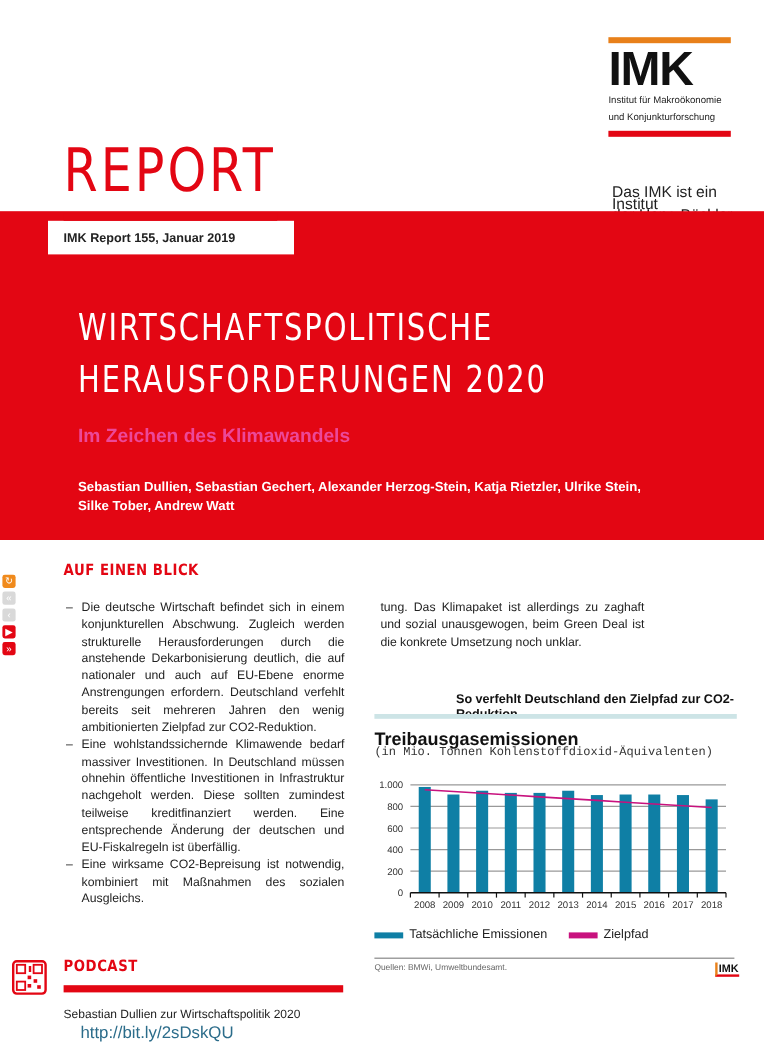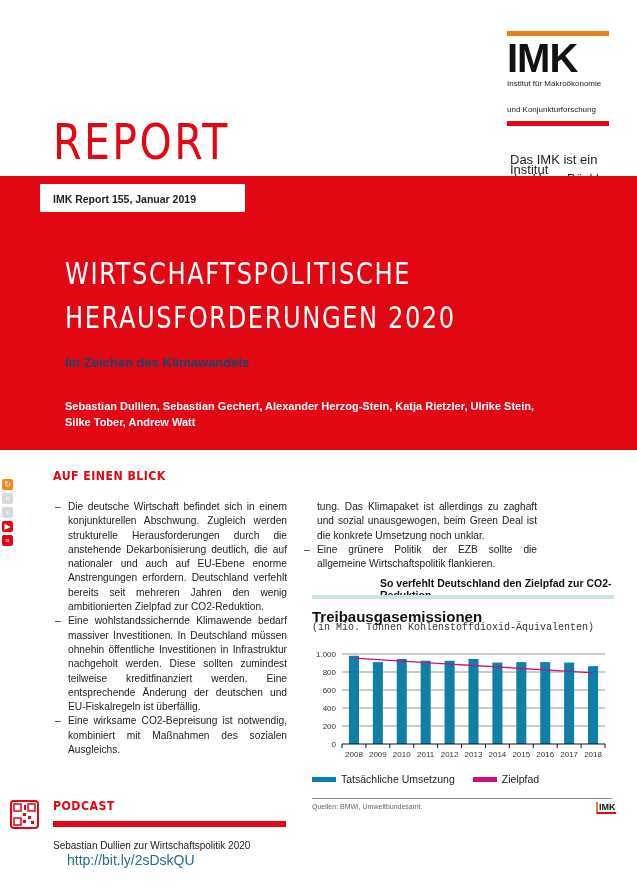--- a/index.html
+++ b/index.html
@@ -13,21 +13,21 @@
   #logo .bar-bottom{height:5px;background:#e30613;margin-top:6px;}
   #hb{left:510px;top:155px;font-size:13px;line-height:9.5px;color:#222;}
   
   #report{left:53px;top:116px;font-family:"DejaVu Sans",sans-serif;font-size:50px;line-height:52px;color:#e30613;letter-spacing:3px;transform:scaleX(0.82);transform-origin:left top;font-weight:normal;}
   #report-underline{left:53px;top:178px;width:178px;height:6px;background:#e30613;}
   
   #band{left:0;top:176px;width:637px;height:274px;background:#e30613;}
   #issue-box{left:40px;top:184px;width:205px;height:28px;background:#fff;}
   #issue{left:53px;top:193px;font-size:10.5px;font-weight:bold;color:#222;}
   #title{left:65px;top:251px;color:#fff;font-family:"DejaVu Sans",sans-serif;font-size:31px;line-height:44px;letter-spacing:2px;transform:scaleX(0.78);transform-origin:left top;white-space:nowrap;}
-  #subtitle{left:65px;top:355px;color:#0c4a6e;font-weight:bold;font-size:13px;}
+  #subtitle{left:65px;top:355px;color:#ec4899;font-weight:bold;font-size:16px;}
   #authors{left:65px;top:398px;width:470px;color:#fff;font-size:11px;line-height:16px;font-weight:bold;}
   
   #nav{left:2px;top:479px;width:12px;}
   #nav .btn{width:11px;height:11px;border-radius:2px;margin-bottom:3px;display:flex;align-items:center;justify-content:center;font-size:8px;color:#fff;line-height:11px;}
   
   .sec-h{font-family:"DejaVu Sans",sans-serif;color:#e30613;font-weight:bold;font-size:13px;letter-spacing:.5px;transform:scaleX(0.85);transform-origin:left top;}
   #blick-h{left:53px;top:468px;}
   .col{font-size:10.2px;line-height:14.3px;color:#222;text-align:justify;}
   #col1{left:53px;top:500px;width:234px;}
   #col2{left:302px;top:500px;width:235px;}
@@ -52,21 +52,21 @@
   #pod-t{left:53px;top:840px;font-size:10px;color:#222;}
   #pod-link{left:67px;top:852px;font-size:14px;color:#2b6c8a;text-decoration:none;}
 </style>
 </head>
 <body>
 
 <div id="logo" class="abs">
   <div class="bar-top"></div>
   <div class="mark">IMK</div>
   <div class="sub">Institut für Makroökonomie</div>
-  <div class="sub" style="margin-top:16px">und Konjunkturforschung</div>
+  <div class="sub" style="margin-top:4px">und Konjunkturforschung</div>
   <div class="bar-bottom"></div>
 </div>
 <div id="hb" class="abs">
   <div>Das IMK ist ein Institut</div>
   <div>der Hans-Böckler-Stiftung</div>
 </div>
 
 <div id="band" class="abs"></div>
 <div id="report" class="abs">REPORT</div>
 <div id="issue-box" class="abs"></div>
@@ -89,21 +89,20 @@
 </div>
 
 <div id="blick-h" class="abs sec-h">AUF EINEN BLICK</div>
 <div id="col1" class="abs col">
   <div class="bul">Die deutsche Wirtschaft befindet sich in einem konjunkturellen Abschwung. Zugleich werden strukturelle Herausforderungen durch die anstehende Dekarbonisierung deutlich, die auf nationaler und auch auf EU-Ebene enorme Anstrengungen erfordern. Deutschland verfehlt bereits seit mehreren Jahren den wenig ambitionierten Zielpfad zur CO2-Reduktion.</div>
   <div class="bul">Eine wohlstandssichernde Klimawende bedarf massiver Investitionen. In Deutschland müssen ohnehin öffentliche Investitionen in Infrastruktur nachgeholt werden. Diese sollten zumindest teilweise kreditfinanziert werden. Eine entsprechende Änderung der deutschen und EU-Fiskalregeln ist überfällig.</div>
   <div class="bul">Eine wirksame CO2-Bepreisung ist notwendig, kombiniert mit Maßnahmen des sozialen Ausgleichs.</div>
 </div>
 <div id="col2" class="abs col">
   <div class="plain">tung. Das Klimapaket ist allerdings zu zaghaft und sozial unausgewogen, beim Green Deal ist die konkrete Umsetzung noch unklar.</div>
-  <div class="bul">Eine grünere Politik der EZB sollte die allgemeine Wirtschaftspolitik flankieren.</div>
 </div>
 
 <div id="chart-h" class="abs">So verfehlt Deutschland den Zielpfad zur CO2-Reduktion</div>
 <div id="chart-rule" class="abs"></div>
 <div id="chart-t1" class="abs">Treibausgasemissionen</div>
 <div id="chart-t2" class="abs">(in Mio. Tonnen Kohlenstoffdioxid-Äquivalenten)</div>
 <svg id="chart-svg" class="abs" width="310" height="125">
     <text x="31" y="107" text-anchor="end" font-size="8" fill="#333" font-family="Liberation Sans, sans-serif">0</text>
     <line x1="37" x2="300" y1="86" y2="86" stroke="#999" stroke-width="1"></line>
     <text x="31" y="89" text-anchor="end" font-size="8" fill="#333" font-family="Liberation Sans, sans-serif">200</text>
@@ -147,21 +146,21 @@
     <line x1="180.45454545454547" x2="180.45454545454547" y1="104" y2="108" stroke="#111" stroke-width="1"></line>
     <line x1="204.36363636363637" x2="204.36363636363637" y1="104" y2="108" stroke="#111" stroke-width="1"></line>
     <line x1="228.27272727272728" x2="228.27272727272728" y1="104" y2="108" stroke="#111" stroke-width="1"></line>
     <line x1="252.1818181818182" x2="252.1818181818182" y1="104" y2="108" stroke="#111" stroke-width="1"></line>
     <line x1="276.0909090909091" x2="276.0909090909091" y1="104" y2="108" stroke="#111" stroke-width="1"></line>
     <line x1="300" x2="300" y1="104" y2="108" stroke="#111" stroke-width="1"></line>
     <polyline points="48.95454545454545,18.049999999999997 72.86363636363637,19.58 96.77272727272728,21.11 120.68181818181819,22.549999999999997 144.5909090909091,24.08 168.5,25.519999999999996 192.4090909090909,26.960000000000008 216.3181818181818,28.49000000000001 240.22727272727275,29.930000000000007 264.1363636363636,31.459999999999994 288.04545454545456,32.89999999999999" fill="none" stroke="#c8127e" stroke-width="1.3"></polyline>
   </svg>
 <div id="legend" class="abs">
   <span class="sw" id="sw0" style="background: rgb(15, 127, 165);"></span>
-  <span>Tatsächliche Umsetzung</span>
+  <span>Tatsächliche Emissionen</span>
   <span class="sw" id="sw1" style="margin-left: 18px; background: rgb(200, 18, 126);"></span>
   <span>Zielpfad</span>
 </div>
 <div id="src-rule" class="abs"></div>
 <div id="src" class="abs">Quellen: BMWi, Umweltbundesamt.</div>
 <div id="imk-mini" class="abs">IMK</div>
 
 <div id="qr" class="abs">
   <svg width="25" height="25" viewBox="0 0 25 25">
     <rect x="2" y="2" width="7" height="7" fill="none" stroke="#e30613" stroke-width="1.5"></rect>

